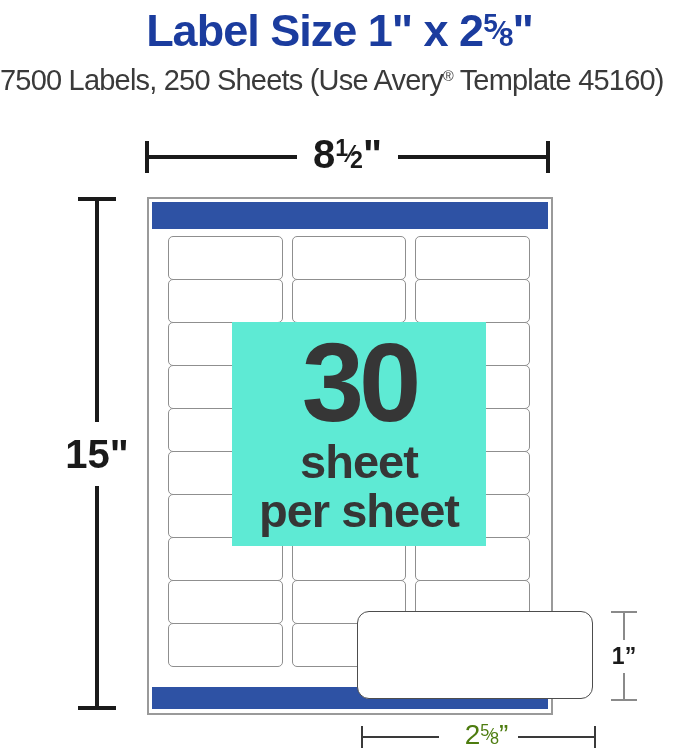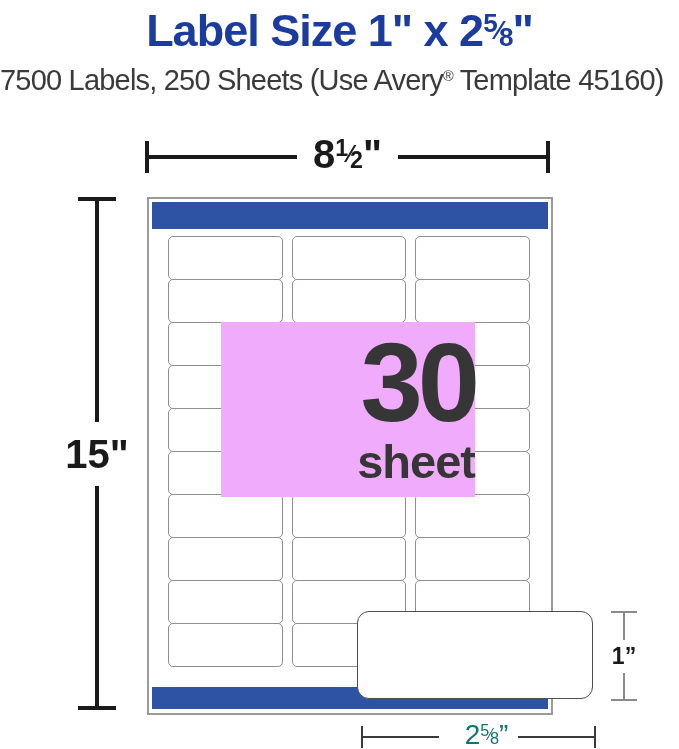--- a/index.html
+++ b/index.html
@@ -95,24 +95,24 @@
     height: 44px;
     background: #ffffff;
     border: 1px solid #8f8f8f;
     border-radius: 5px;
   }
   .label-cell + .label-cell { margin-top: -1px; }
 
   
   .center-caption {
     position: absolute;
-    left: 221px; top: 322px;
+    left: 232px; top: 322px;
     width: 254px;
-    background: #f0abfc;
-    text-align: right;
+    background: #5eead4;
+    text-align: center;
     z-index: 2;
     color: #363636;
     padding: 6px 0 10px 0;
   }
   .center-caption .count {
     font-size: 112px; font-weight: bold; line-height: 0.98; letter-spacing: -5px;
   }
   .center-caption .cap-line {
     font-size: 47px; font-weight: bold; line-height: 1.04; letter-spacing: -1px;
   }
@@ -147,21 +147,21 @@
   .dim-bottom {
     position: absolute;
     left: 361px; top: 723px;
     width: 235px; height: 28px;
     display: flex; align-items: center;
     z-index: 3;
   }
   .dim-bottom .cap  { width: 2px; height: 22px; background: #3a3a3a; flex: 0 0 auto; }
   .dim-bottom .line { height: 2px; background: #3a3a3a; flex: 1 1 auto; }
   .dim-bottom .dim-text {
-    font-size: 28px; color: #0f766e;
+    font-size: 28px; color: #4d7c0f;
     margin: -4px 10px 0 26px; white-space: nowrap; line-height: 1;
   }
 </style>
 </head>
 <body>
 
 <div class="stage">
 
   <div class="title"><span>Label Size 1" x 2</span><span class="fr-n">5</span><span class="fr-s">⁄</span><span class="fr-d">8</span><span>"</span></div>
 
@@ -222,20 +222,21 @@
           <div class="label-cell"></div>
           <div class="label-cell"></div>
           <div class="label-cell"></div>
         </div>
       </div>
   </div>
 
   <div class="center-caption">
     <div class="count">30</div>
     <div class="cap-line">sheet</div>
+    <div class="cap-line">per sheet</div>
   </div>
 
   <div class="callout-label"></div>
 
   <div class="dim-right">
     <div class="cap"></div>
     <div class="line"></div>
     <div class="dim-text"><span>1</span><span>”</span></div>
     <div class="line"></div>
     <div class="cap"></div>

